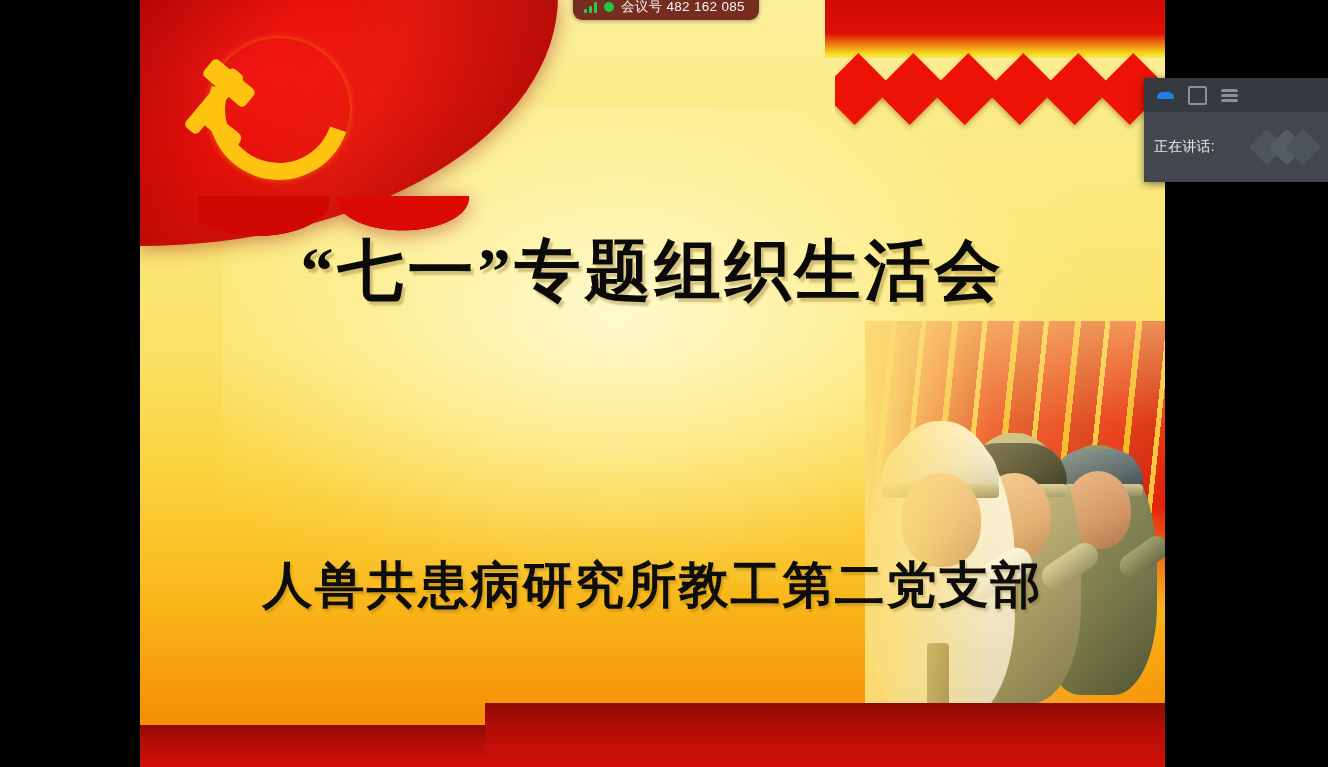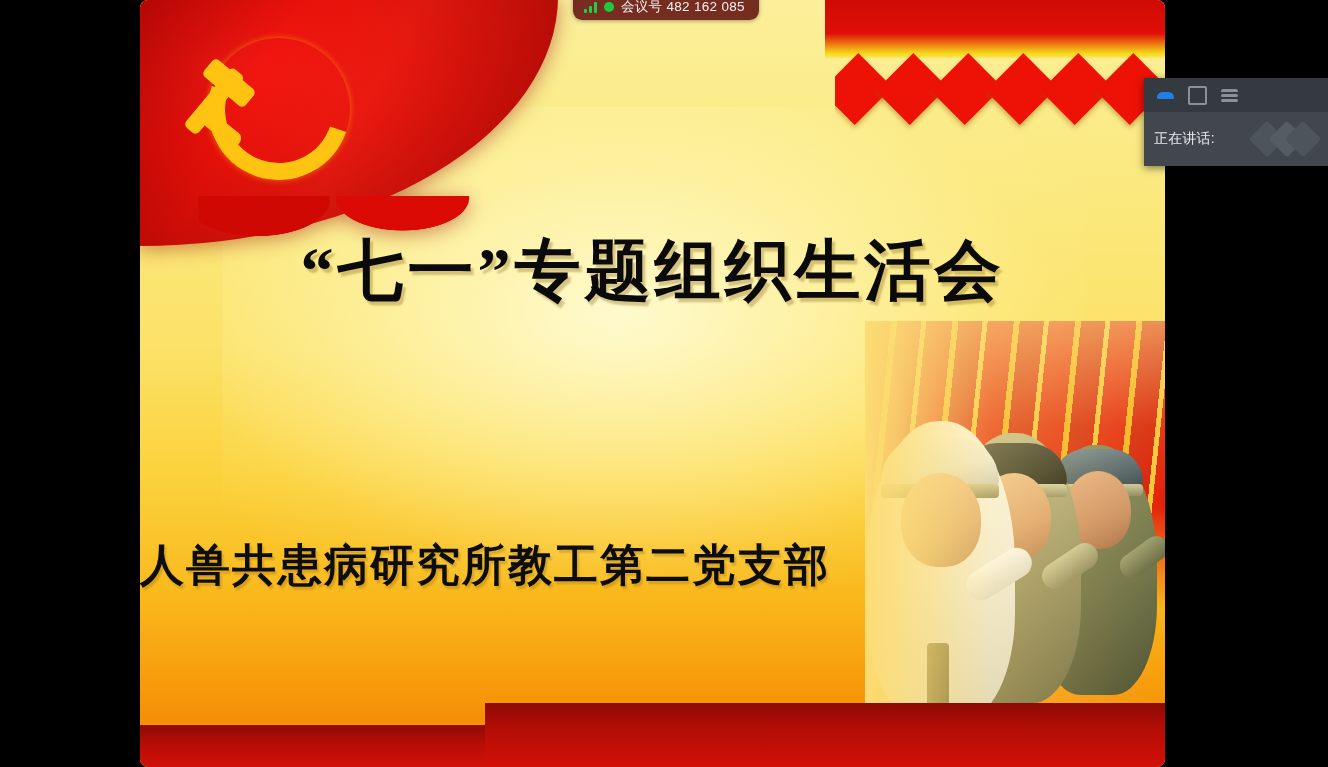--- a/index.html
+++ b/index.html
@@ -26,21 +26,20 @@
       #fbef9a 0%,
       #fbea82 22%,
       #fbe268 45%,
       #fbd23c 62%,
       #f9b81c 78%,
       #f79e0c 88%,
       #f58f06 94%,
       #f7a510 97%,
       #fbd42a 99%,
       #fbe45a 100%);
-    border-radius: 8px;
   }
 
   
   .glow {
     position: absolute;
     left: 8%; top: 14%;
     width: 84%; height: 62%;
     background: radial-gradient(ellipse at 46% 44%,
       rgba(255,252,214,0.92) 0%,
       rgba(255,248,186,0.55) 38%,
@@ -225,23 +224,24 @@
     position: absolute; left: 0; top: 362px; width: 100%;
     text-align: center;
     font-family: "Liberation Serif", "DejaVu Serif", serif;
     font-size: 60px; font-weight: 700; color: #0a0a0a;
     letter-spacing: 3px;
     text-shadow: 3px 4px 2px rgba(120,80,0,0.28);
     white-space: nowrap;
     padding-right: 70px;
   }
   .title-org {
-    position: absolute; left: 0; top: 536px; width: 100%;
+    position: absolute; left: 0; top: 552px; width: 100%;
+    text-align: center;
     font-family: "Liberation Serif", "DejaVu Serif", serif;
-    font-size: 44px; font-weight: 700; color: #0d0d0d;
+    font-size: 50px; font-weight: 700; color: #0d0d0d;
     letter-spacing: 2px;
     text-shadow: 2px 3px 2px rgba(120,80,0,0.26);
     white-space: nowrap;
     padding-right: 110px;
   }
 
   
   #meeting-pill {
     position: absolute;
     left: 573px; top: -10px;
@@ -291,21 +291,21 @@
     border-radius: 2px;
   }
   .ic-menu { width: 17px; height: 13px; display:flex; flex-direction:column; justify-content:space-between; }
   .ic-menu span { display:block; height:3px; background:#8b9198; border-radius:2px; }
   .ic-menu span:nth-child(1){ border-radius: 4px 4px 1px 1px; }
 
   .cp-body {
     height: 38px;
     background: #42474d;
     display: flex; align-items: center;
-    padding: 8px 10px;
+    padding: 16px 10px;
     position: relative;
   }
   .cp-speaking {
     color: #e8e9ea; font-size: 14px; letter-spacing: 0.2px;
     white-space: nowrap;
   }
   .cp-logo {
     position: absolute; right: 16px; top: 50%;
     transform: translateY(-50%);
     width: 58px; height: 26px;

